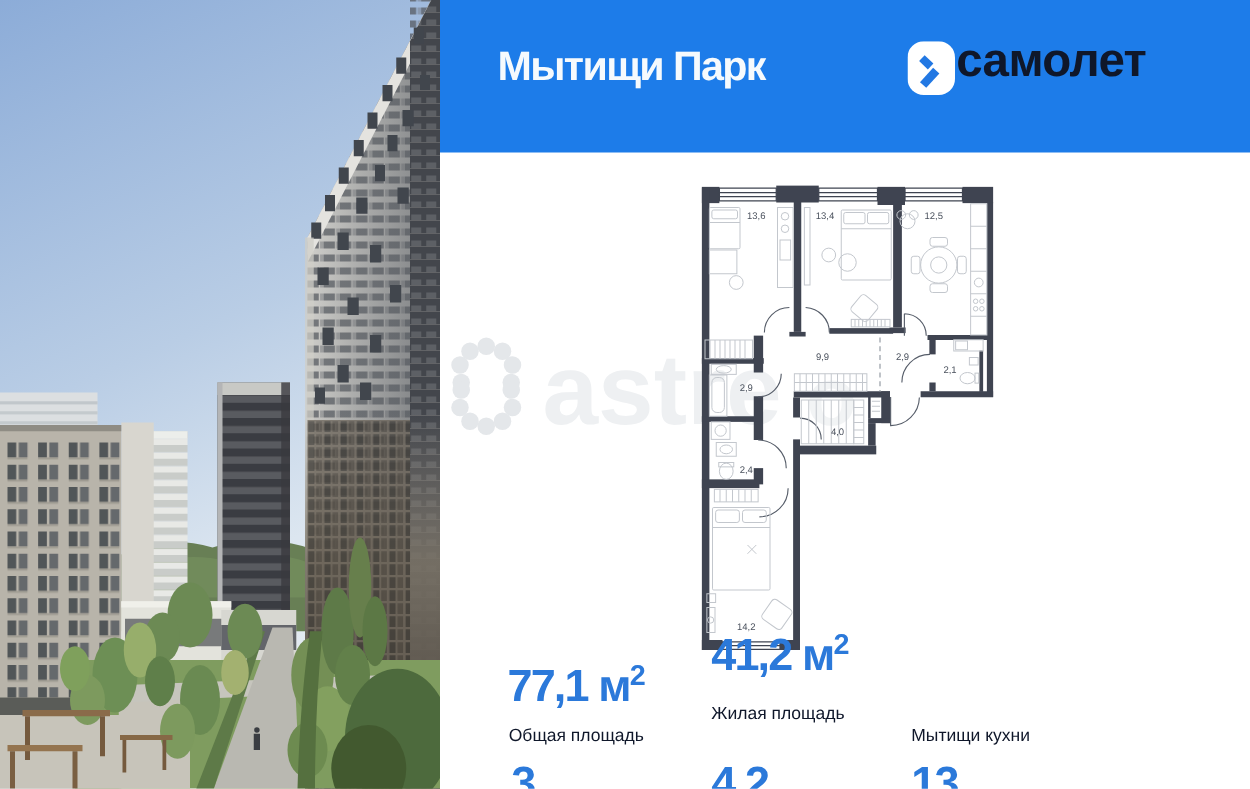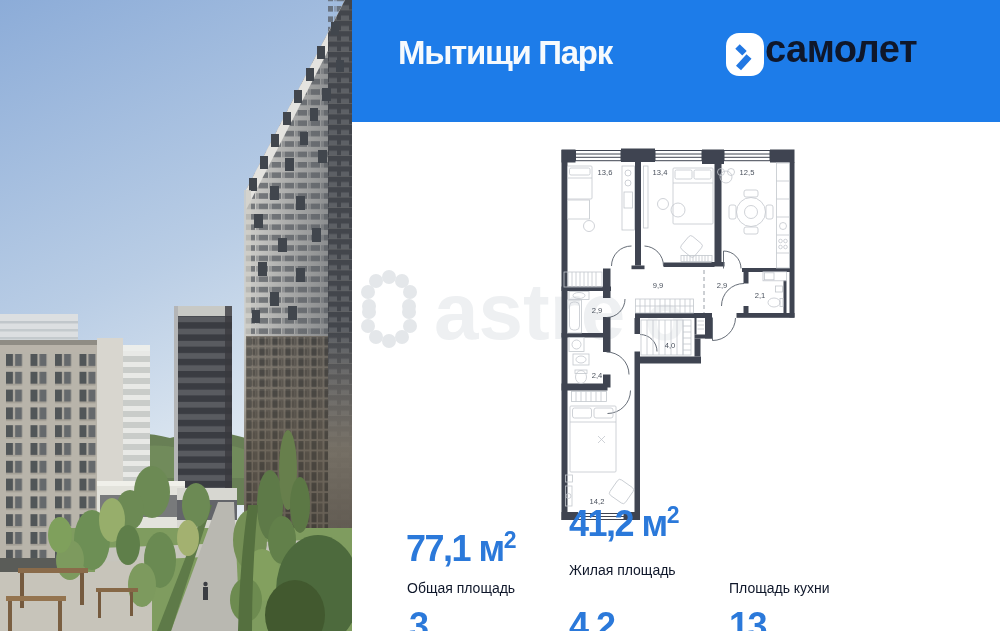--- a/index.html
+++ b/index.html
@@ -575,18 +575,18 @@
 
   <div class="abs num" style="left:406px;top:529px;">77,1 м<sup>2</sup></div>
 
   <div class="abs num" style="left:569px;top:504px;">41,2 м<sup>2</sup></div>
 
 
   <div class="abs lab" style="left:407px;top:570px;">Общая площадь</div>
 
   <div class="abs lab" style="left:569px;top:552px;">Жилая площадь</div>
 
-  <div class="abs lab" style="left:729px;top:570px;">Площадь кухни</div>
+  <div class="abs lab" style="left:729px;top:570px;">Мытищи кухни</div>
 
   <div class="abs num" style="left:409px;top:608px;">3</div>
   <div class="abs num" style="left:569px;top:608px;">4,2</div>
   <div class="abs num" style="left:729px;top:608px;">13</div>
 </div>
 
 </body></html>

